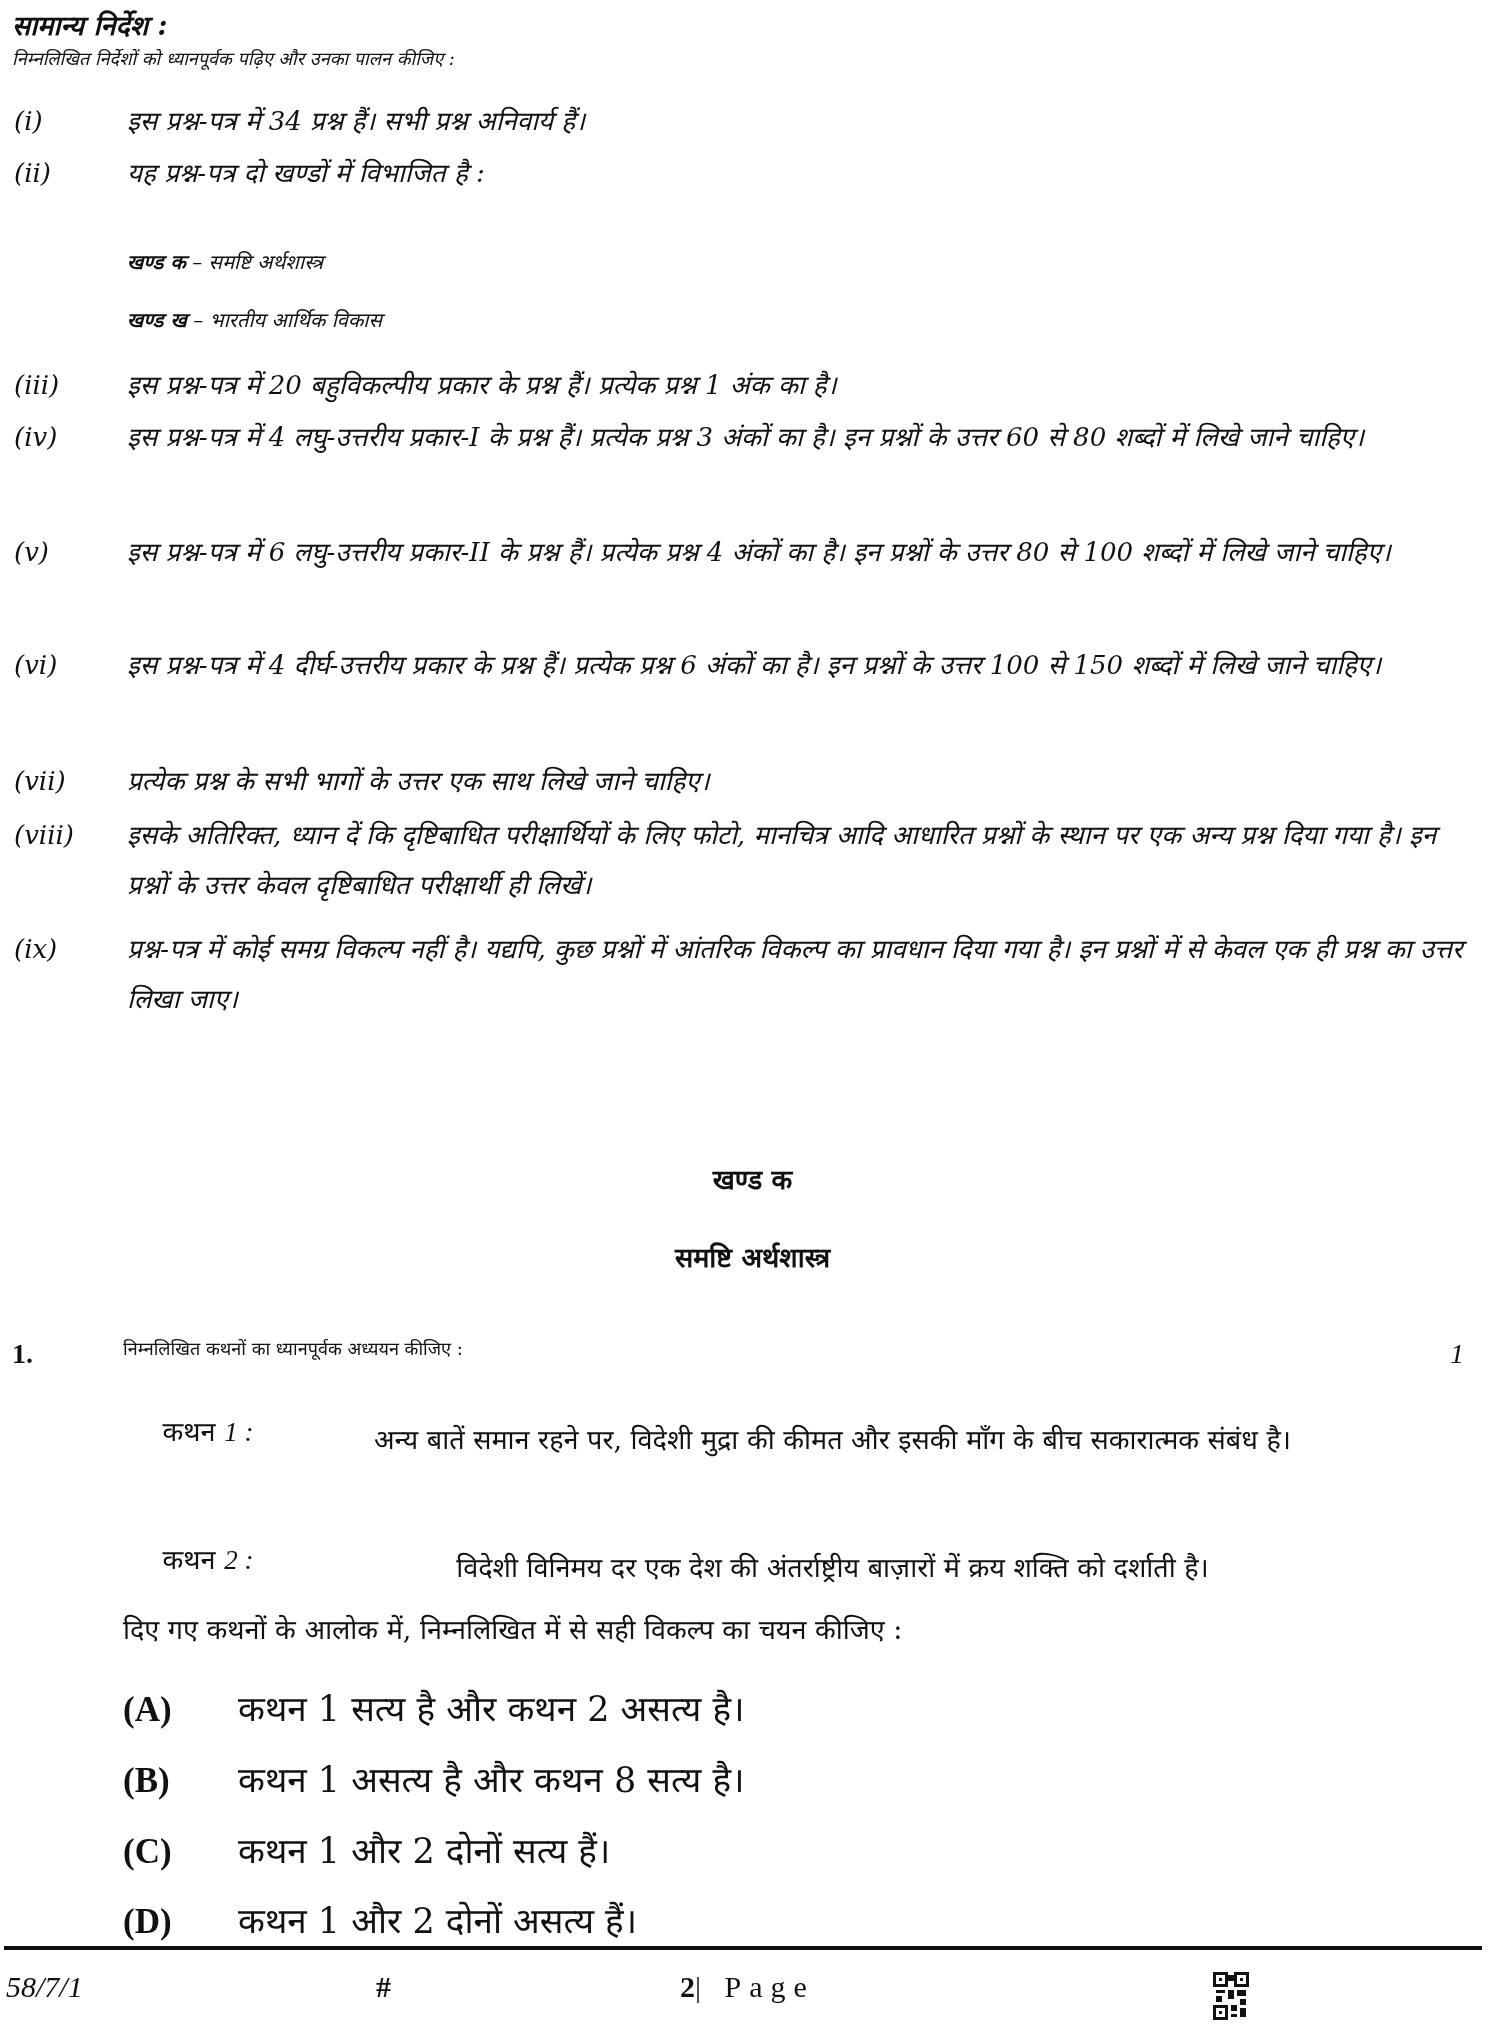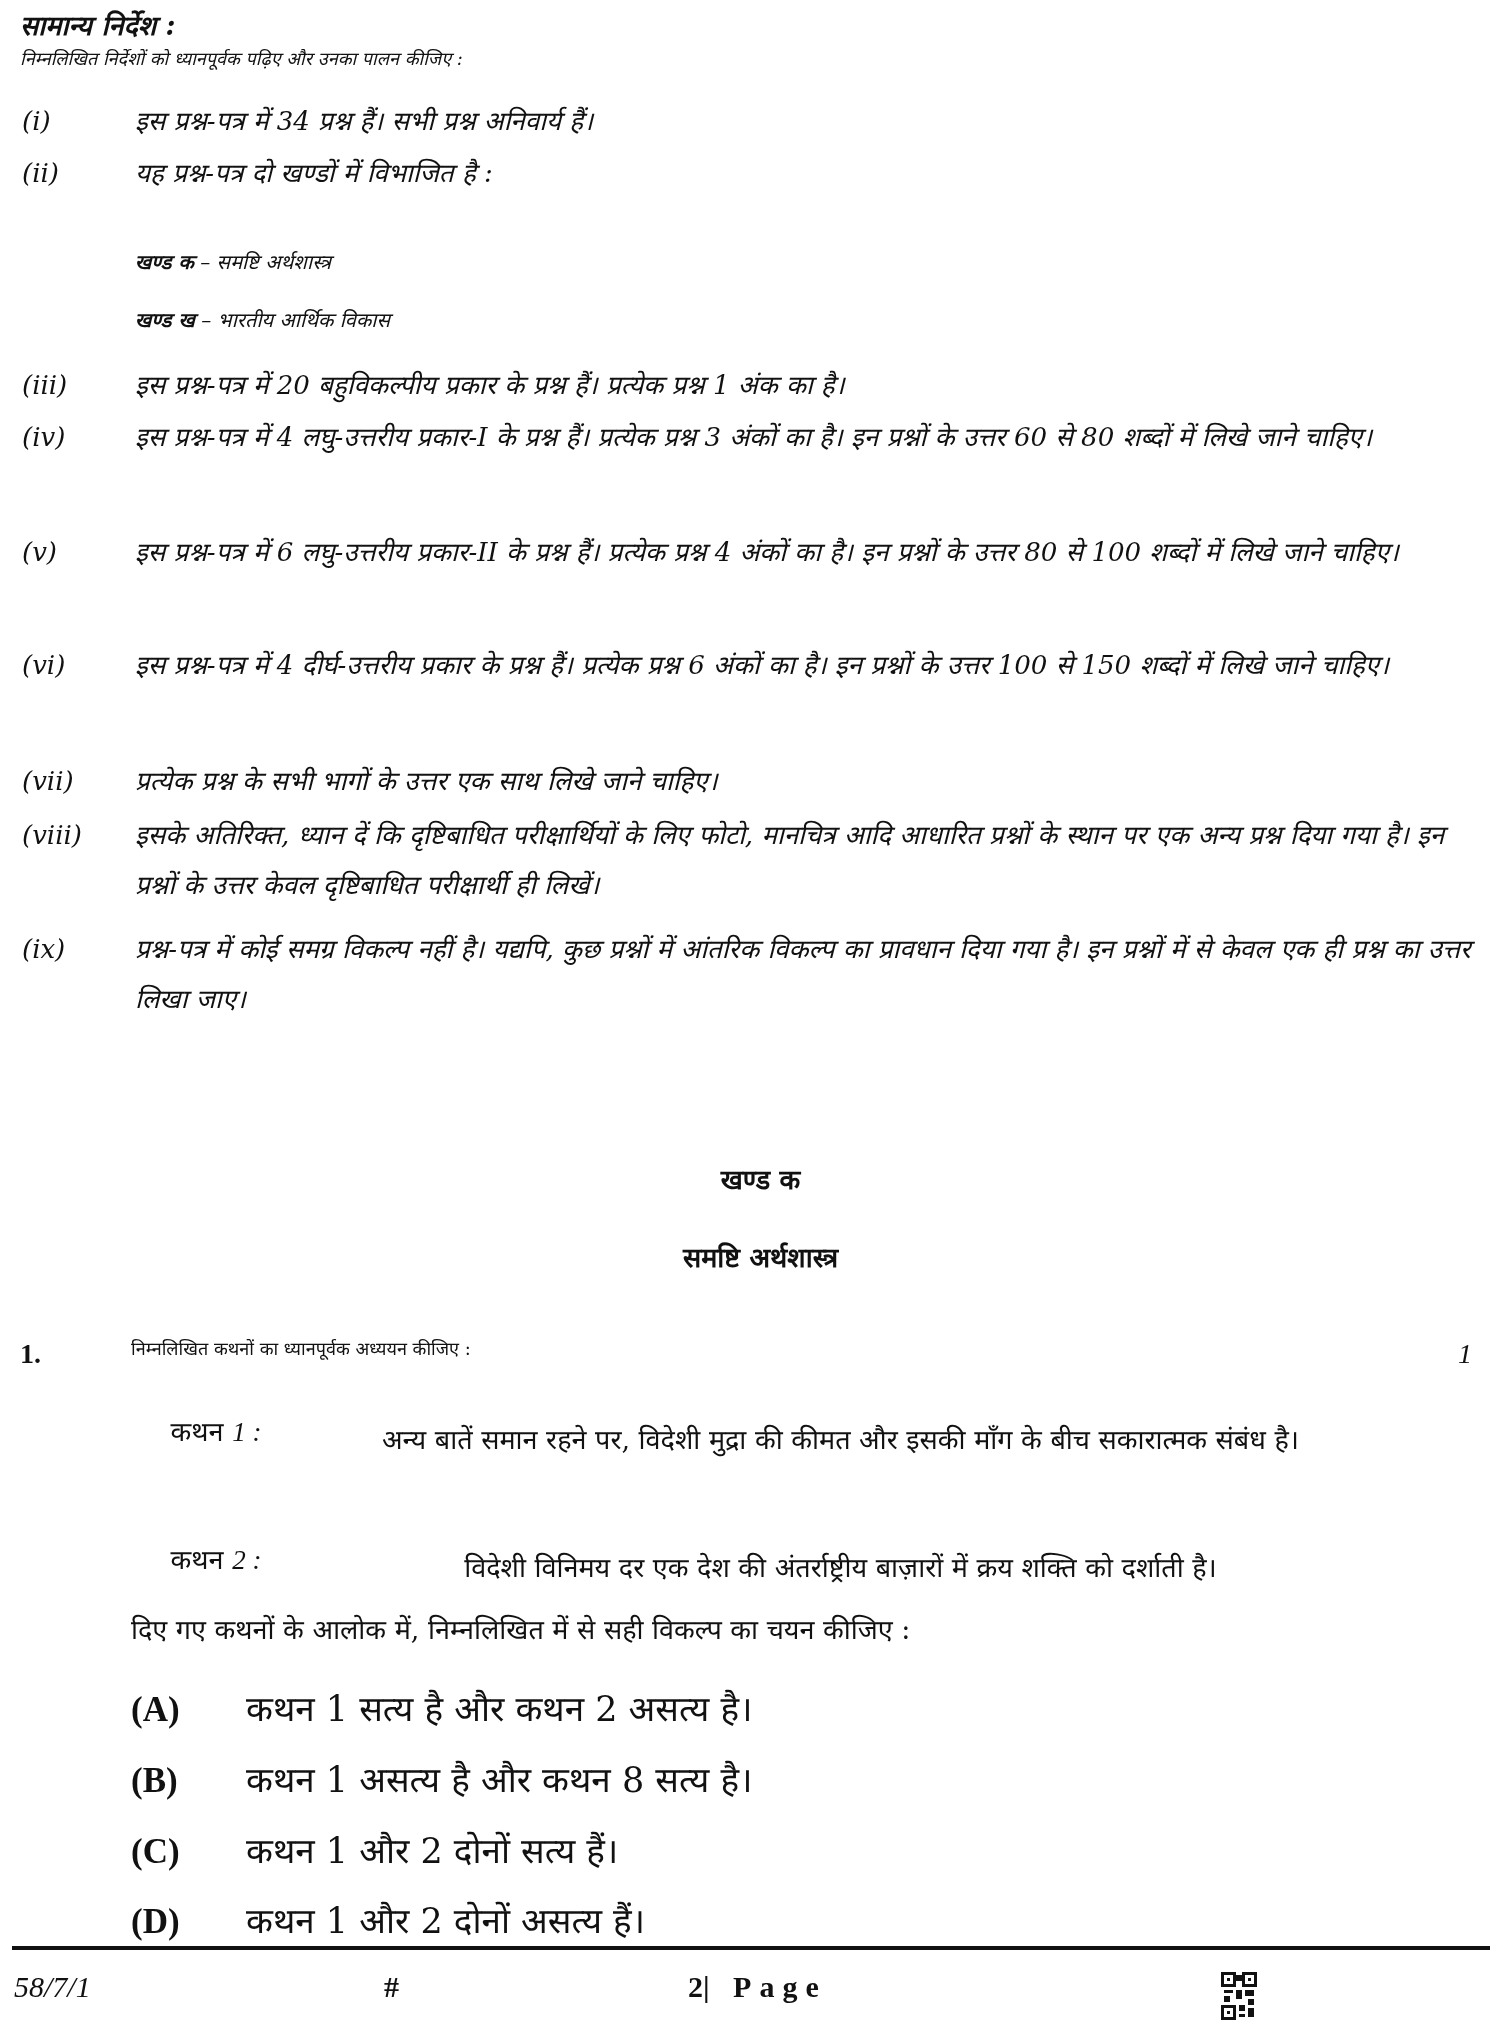--- a/index.html
+++ b/index.html
@@ -1,21 +1,21 @@
 <!DOCTYPE html>
 <html><head>
 <meta charset="utf-8">
 <style>
   html, body { margin: 0; padding: 0; background: #ffffff; }
   body {
     width: 1505px; height: 2034px; position: relative; overflow: hidden;
     font-family: "DejaVu Serif", "Liberation Serif", serif;
     color: #111;
   }
-  .page { position: absolute; left: 8px; top: 0; width: 1347px; height: 2034px; }
+  .page { position: absolute; left: 0; top: 0; width: 1347px; height: 2034px; }
   .gi-title { position: absolute; left: 12px; top: 6px; font-size: 27px; font-weight: bold; font-style: italic; }
   .gi-intro { position: absolute; left: 12px; top: 46px; font-size: 18px; font-style: italic; }
   .inst { position: absolute; left: 12px; width: 1460px; font-size: 26px; font-style: italic; line-height: 50px; }
   .inst .num { position: absolute; left: 2px; top: 0; width: 100px; }
   .inst .txt { margin-left: 115px; display: block; }
   .sec-line { position: absolute; left: 127px; font-size: 20px; font-style: italic; }
   .sec-line b { font-weight: bold; }
   .center { position: absolute; left: 0; width: 1505px; text-align: center; font-size: 27px; font-weight: bold; }
   .q-num { position: absolute; left: 12px; top: 1338px; font-size: 28px; font-weight: bold; font-family: "Liberation Serif", serif; }
   .q-text { position: absolute; left: 123px; top: 1336px; font-size: 18px; }
@@ -26,21 +26,21 @@
   .stmt .body { margin-left: 119px; display: block; line-height: 56px; text-align: center; }
   .prompt { position: absolute; left: 123px; top: 1610px; font-size: 27px; }
   .opt { position: absolute; left: 123px; font-size: 35px; }
   .opt .ol { display: inline-block; width: 115px; font-family: "Liberation Serif", serif; font-weight: bold; }
   .rule { position: absolute; left: 4px; top: 1946px; width: 1478px; height: 4px; background: #111; }
   .footer { position: absolute; top: 1970px; font-size: 30px; font-family: "Liberation Serif", serif; }
   .f-code { left: 6px; font-weight: normal; font-style: italic; }
   .f-hash { left: 376px; font-weight: bold; }
   .f-page { left: 680px; }
   .f-page b { font-weight: bold; }
-  .f-page span.pg { letter-spacing: 8px; font-weight: bold; }
+  .f-page span.pg { letter-spacing: 8px; }
   .qr { position: absolute; left: 1213px; top: 1972px; width: 36px; height: 48px; }
 </style>
 </head>
 <body>
 
 <div class="page">
 
   <div class="gi-title">सामान्य निर्देश :</div>
   <div class="gi-intro">निम्नलिखित निर्देशों को ध्यानपूर्वक पढ़िए और उनका पालन कीजिए :</div>
 

